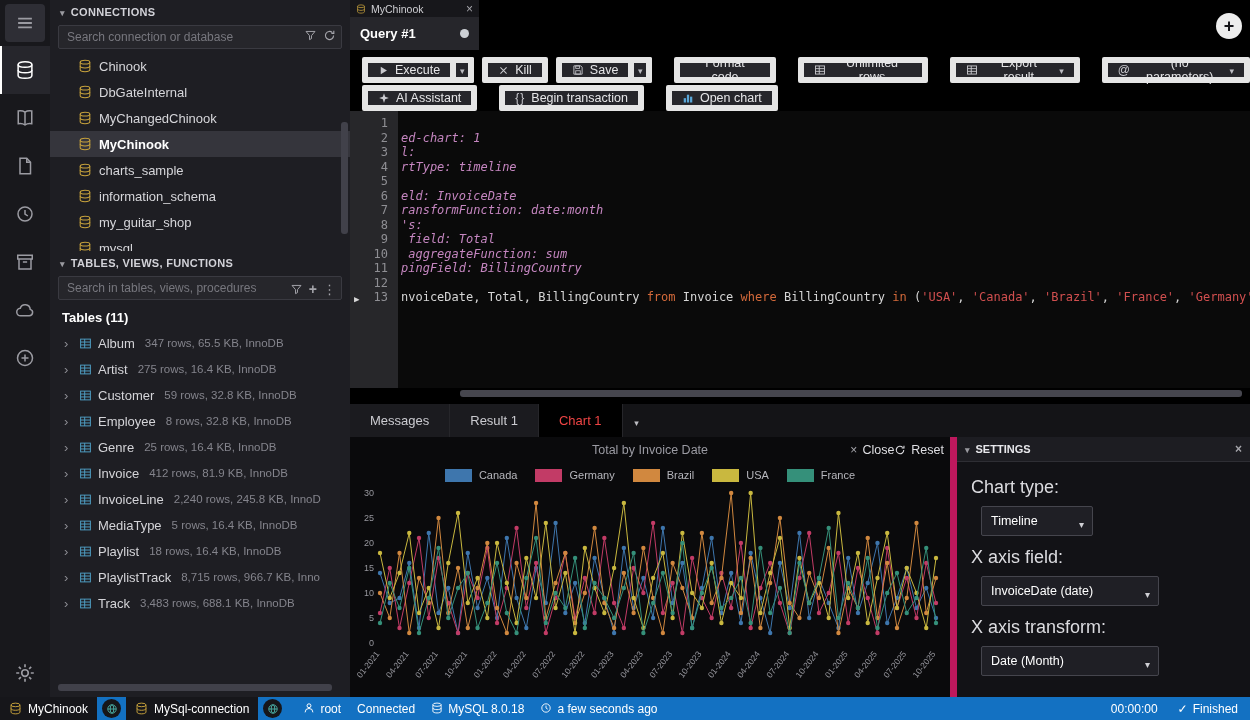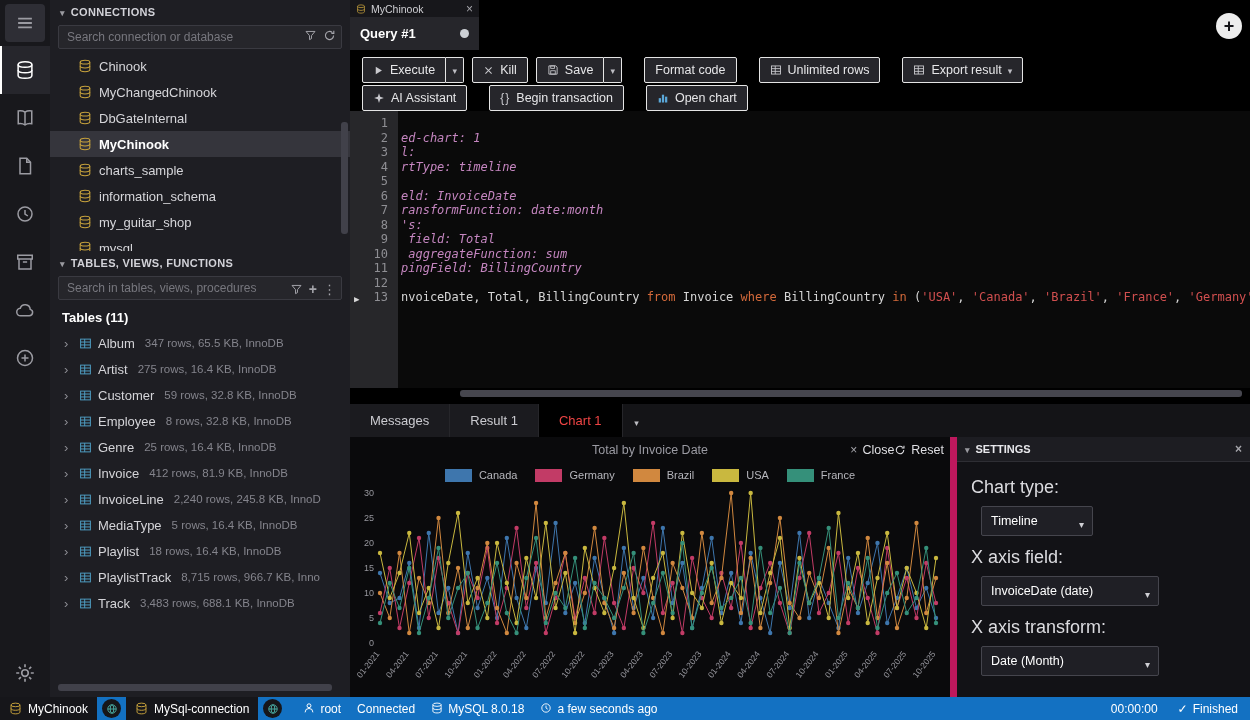--- a/index.html
+++ b/index.html
@@ -44,21 +44,21 @@
   .tab-group-header { height:17px; background:#17171b; display:flex; align-items:center; gap:5px; padding:0 6px; font-size:10.5px; color:#cfcfd3; cursor:pointer; }
   .tab-group-header .x-icon { margin-left:auto; }
   .x-icon::before { content:"×"; color:#a5a5ab; font-size:12px; }
   .query-tab { height:33px; background:#26262b; display:flex; align-items:center; padding:0 10px; gap:8px; color:#fff; font-size:13px; font-weight:600; cursor:pointer; }
   .query-tab .dot { width:9px; height:9px; border-radius:50%; background:#ccd0d5; margin-left:auto; }
   .add-tab { position:absolute; right:8px; top:13px; width:26px; height:26px; border-radius:50%; background:#ededed; color:#141418; font-size:18px; font-weight:700; line-height:24px; text-align:center; border:none; cursor:pointer; }
 
   .toolbar { display:flex; gap:8px; padding-left:12px; align-items:center; height:26px; }
   .toolbar.row1 { margin-top:7px; }
   .toolbar.row2 { margin-top:2px; }
-  .btn { display:inline-flex; align-items:center; gap:6px; height:26px; padding:0 10px; background:#26262b; border:1px solid #e5e5e5; border-radius:2px; color:#e6e6e8; font-size:12.5px; cursor:pointer; font-family:"Liberation Sans",sans-serif; }
+  .btn { display:inline-flex; align-items:center; gap:6px; height:26px; padding:0 10px; background:#26262b; border:6px solid #e5e5e5; border-radius:2px; color:#e6e6e8; font-size:12.5px; cursor:pointer; font-family:"Liberation Sans",sans-serif; }
   .split { display:inline-flex; }
   .split .btn.mainpart { border-radius:2px 0 0 2px; }
   .split .btn.caretpart { width:18px; padding:0; justify-content:center; border-left:none; border-radius:0 2px 2px 0; }
   .caret::before { content:"▾"; font-size:9px; color:#bdbdc3; }
   .at-glyph::before { content:"@"; color:#c9c9ce; font-size:12px; }
   .braces-glyph::before { content:"{}"; color:#c9c9ce; font-size:12px; letter-spacing:1px; }
 
   .editor { position:absolute; top:111px; left:0; right:0; height:277px; display:flex; background:#0a0a0a; font-family:"DejaVu Sans Mono", monospace; font-size:12px; line-height:14.5px; }
   .gutter { width:48px; background:#27272a; color:#8f8f94; text-align:right; padding-top:5px; flex:none; }
   .gutter .ln { padding-right:10px; height:14.5px; position:relative; }
@@ -198,29 +198,29 @@
             <path d="M2.5 8c0 1.3 2.5 2.2 5.5 2.2S13.5 9.3 13.5 8" stroke="#c7a23c" stroke-width="1.2"></path>
           </svg>
           <span>Chinook</span>
         </div>
         <div class="conn-row">
           <svg width="14" height="14" viewBox="0 0 16 16" fill="none">
             <ellipse cx="8" cy="3.6" rx="5.5" ry="2.2" stroke="#c7a23c" stroke-width="1.2"></ellipse>
             <path d="M2.5 3.6v8.8c0 1.3 2.5 2.2 5.5 2.2s5.5-.9 5.5-2.2V3.6" stroke="#c7a23c" stroke-width="1.2"></path>
             <path d="M2.5 8c0 1.3 2.5 2.2 5.5 2.2S13.5 9.3 13.5 8" stroke="#c7a23c" stroke-width="1.2"></path>
           </svg>
-          <span>MyChangedChinook</span>
+          <span>DbGateInternal</span>
         </div>
         <div class="conn-row">
           <svg width="14" height="14" viewBox="0 0 16 16" fill="none">
             <ellipse cx="8" cy="3.6" rx="5.5" ry="2.2" stroke="#c7a23c" stroke-width="1.2"></ellipse>
             <path d="M2.5 3.6v8.8c0 1.3 2.5 2.2 5.5 2.2s5.5-.9 5.5-2.2V3.6" stroke="#c7a23c" stroke-width="1.2"></path>
             <path d="M2.5 8c0 1.3 2.5 2.2 5.5 2.2S13.5 9.3 13.5 8" stroke="#c7a23c" stroke-width="1.2"></path>
           </svg>
-          <span>DbGateInternal</span>
+          <span>MyChangedChinook</span>
         </div>
         <div class="conn-row selected">
           <svg width="14" height="14" viewBox="0 0 16 16" fill="none">
             <ellipse cx="8" cy="3.6" rx="5.5" ry="2.2" stroke="#c7a23c" stroke-width="1.2"></ellipse>
             <path d="M2.5 3.6v8.8c0 1.3 2.5 2.2 5.5 2.2s5.5-.9 5.5-2.2V3.6" stroke="#c7a23c" stroke-width="1.2"></path>
             <path d="M2.5 8c0 1.3 2.5 2.2 5.5 2.2S13.5 9.3 13.5 8" stroke="#c7a23c" stroke-width="1.2"></path>
           </svg>
           <span>MyChinook</span>
         </div>
         <div class="conn-row">
@@ -451,20 +451,25 @@
         <span>Unlimited rows</span>
       </button>
       <button class="btn" style="margin-left:14px;">
         <span style="display: inline-flex; align-items: center;">
             <svg width="12" height="12" viewBox="0 0 16 16" fill="none">
               <rect x="2" y="2.6" width="12" height="10.8" stroke="#c9c9ce" stroke-width="1.2"></rect>
               <path d="M2 6.2h12M2 9.8h12M7 2.6v10.8" stroke="#c9c9ce" stroke-width="1.2"></path>
             </svg>
           </span>
         <span>Export result</span>
+        <span class="caret"></span>
+      </button>
+      <button class="btn" style="margin-left:14px;">
+        <span class="at-glyph"></span>
+        <span>(no parameters)</span>
         <span class="caret"></span>
       </button>
     </div>
 
     <div class="toolbar row2">
       <button class="btn">
         <span style="display: inline-flex; align-items: center;">
             <svg width="12" height="12" viewBox="0 0 16 16" fill="none">
               <path d="M8 1.5l1.6 4.9 4.9 1.6-4.9 1.6L8 14.5 6.4 9.6 1.5 8l4.9-1.6z" fill="#c9c9ce"></path>
             </svg>

